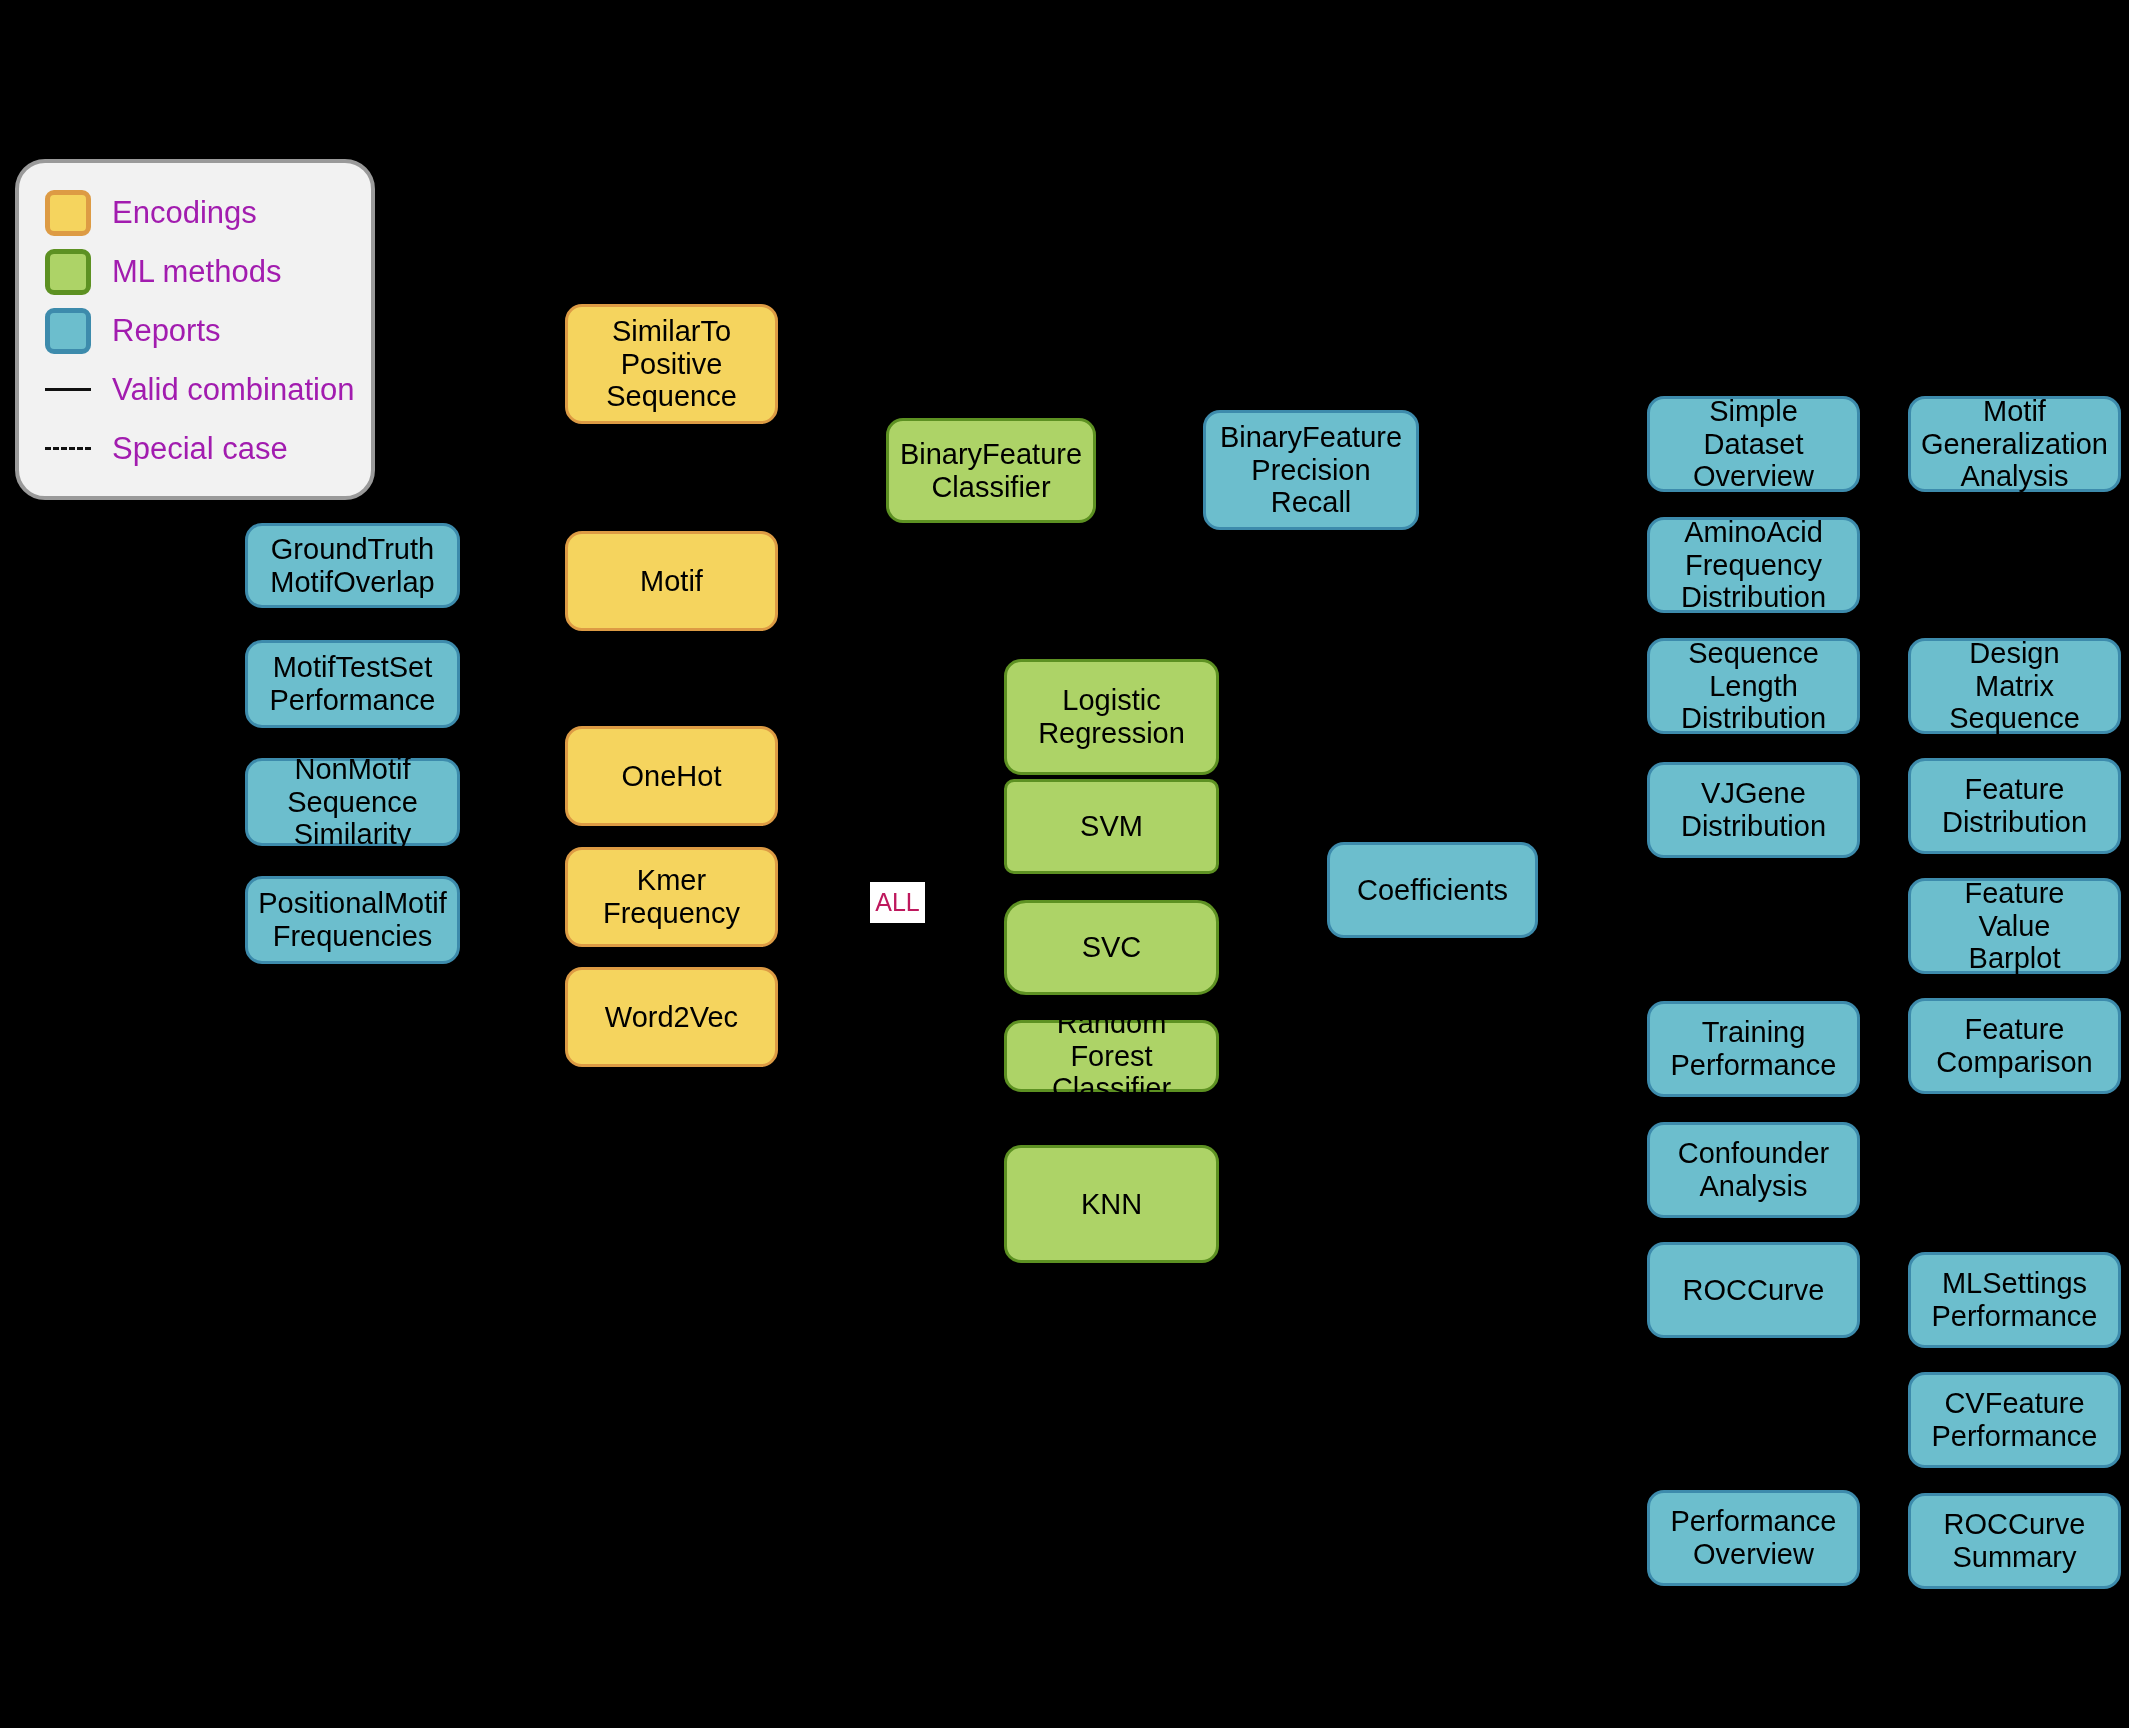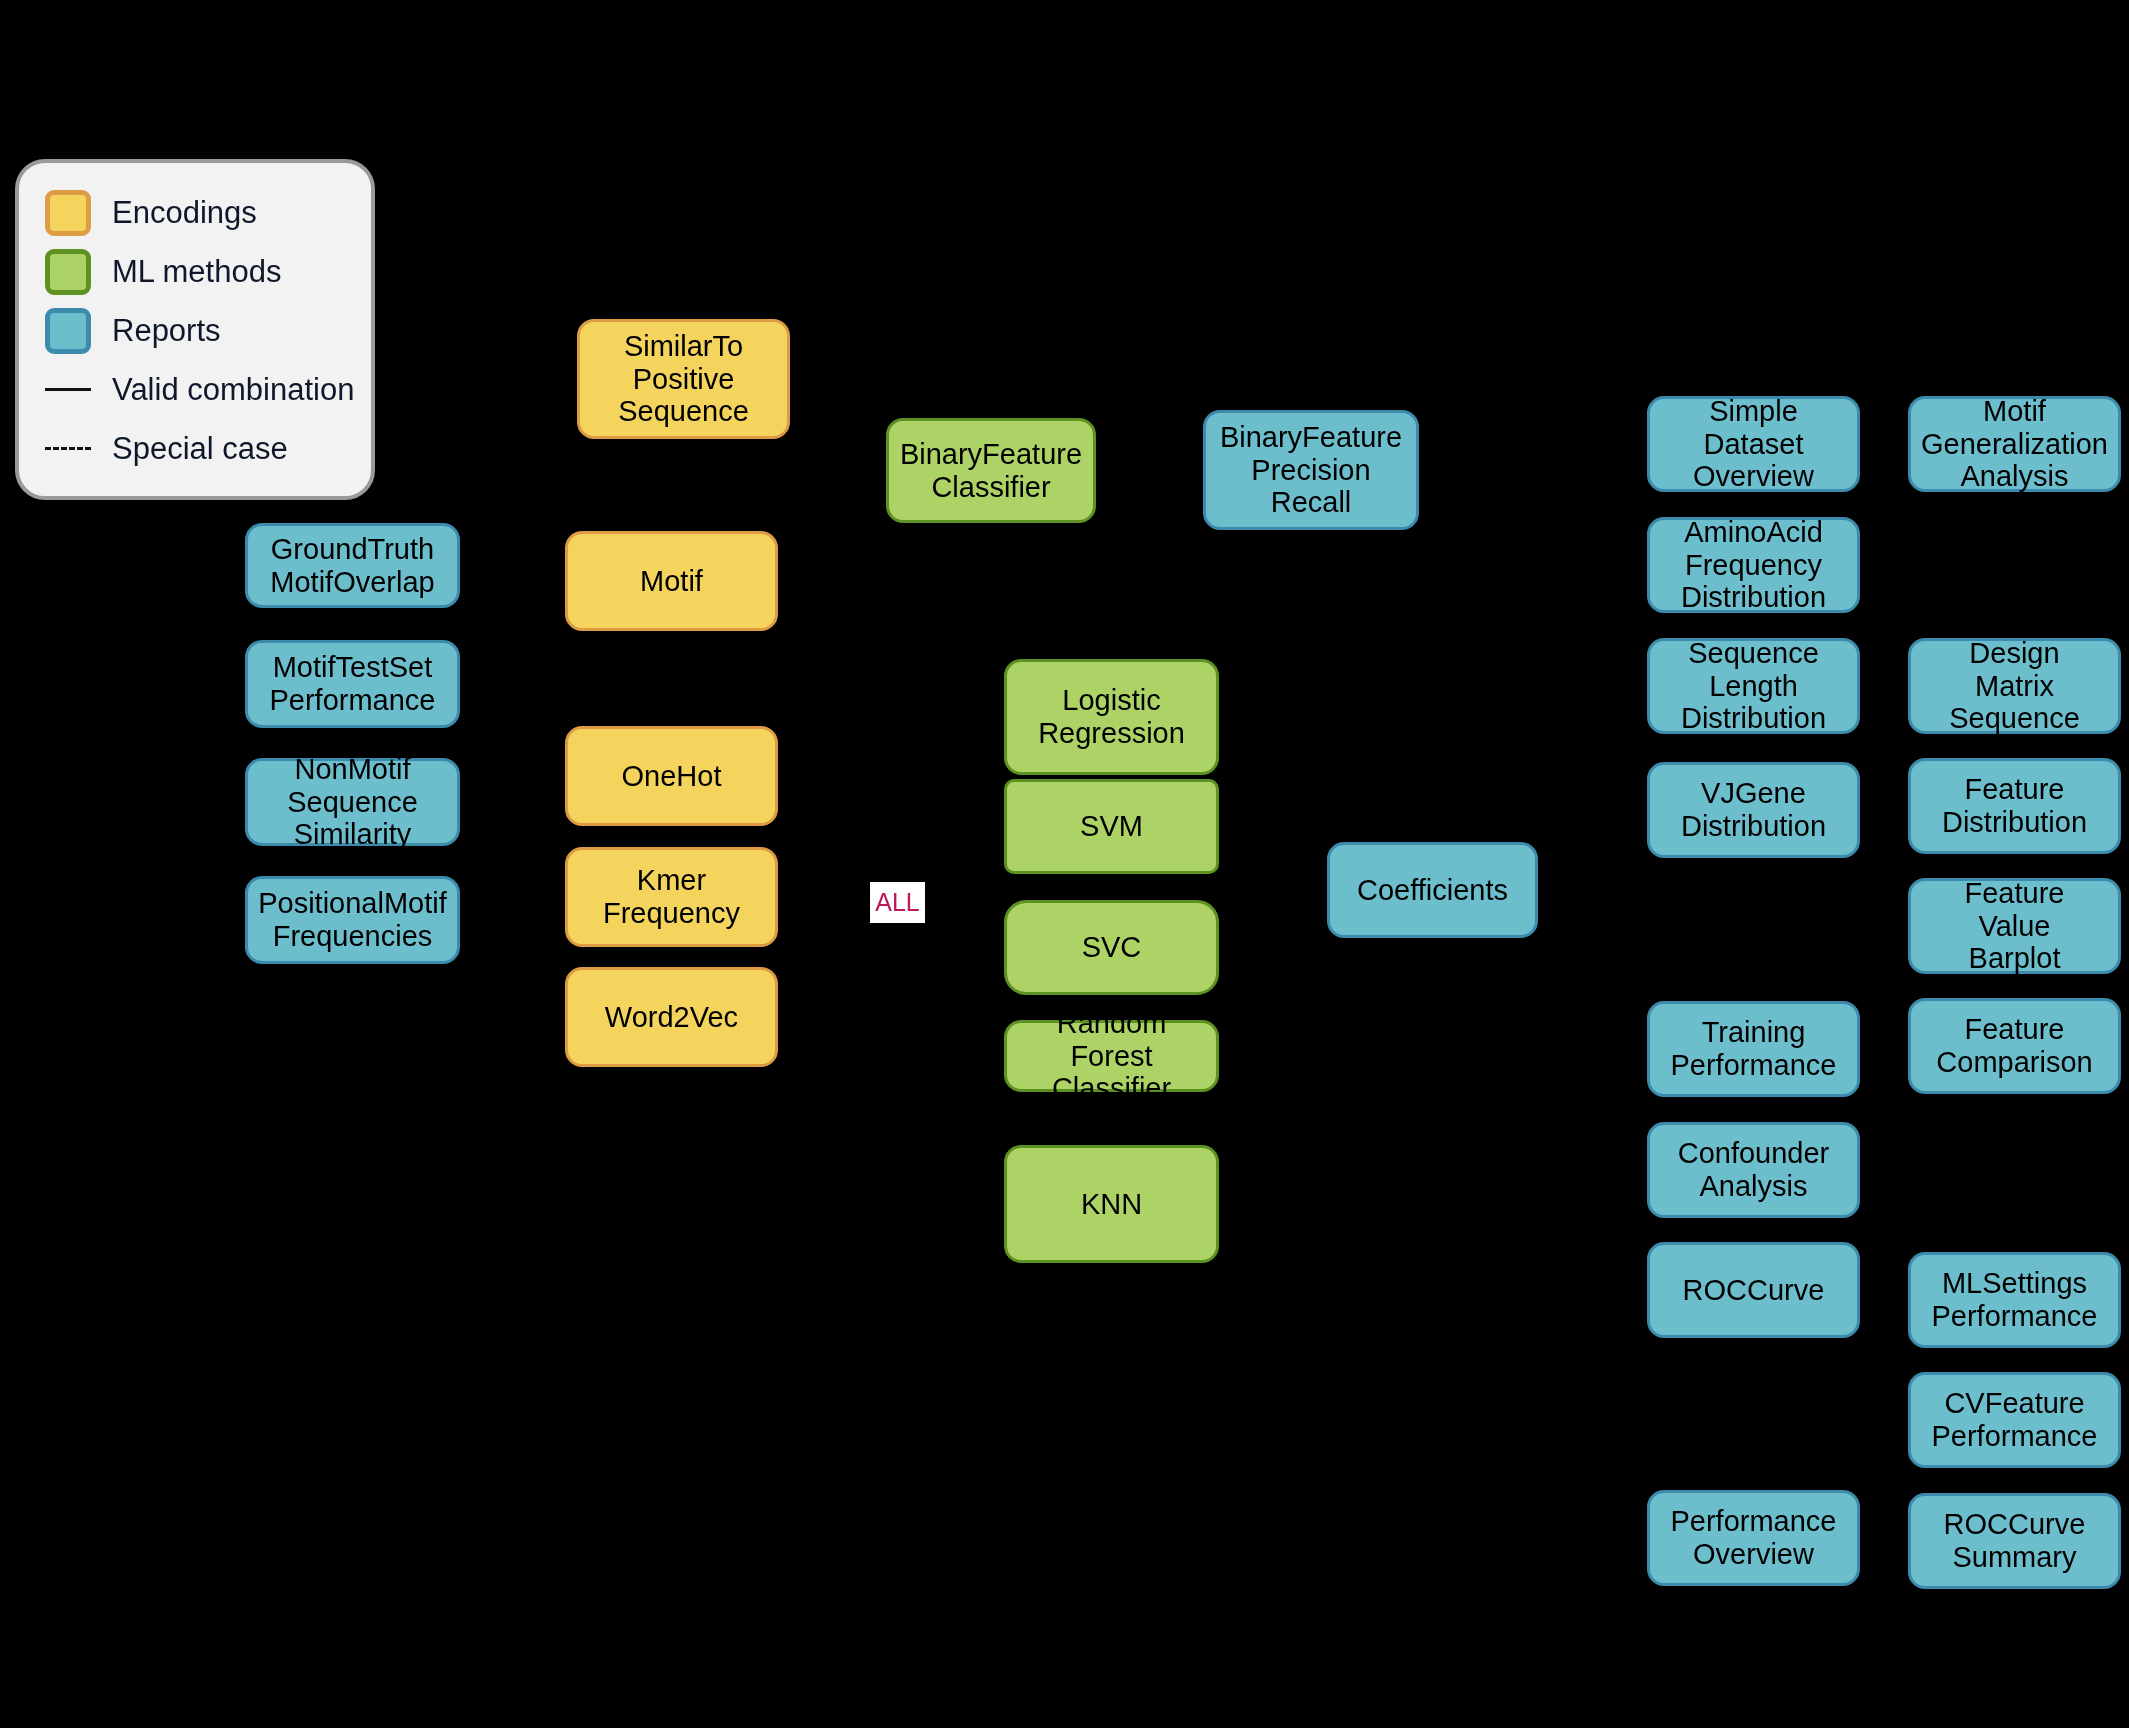--- a/index.html
+++ b/index.html
@@ -52,21 +52,21 @@
     border:5px solid #000;
     box-sizing:border-box;
     flex:0 0 auto;
   }
   .sw-enc{background:#F5D45E;border-color:#DD9B44;}
   .sw-ml {background:#ADD367;border-color:#5D9122;}
   .sw-rep{background:#6CBECD;border-color:#3D8BAC;}
   .leg-label{
     margin-left:21px;
     font-size:31px;
-    color:#0f172a;
+    color:#a21caf;
     white-space:nowrap;
   }
   .line-sample{
     width:46px;height:0;
     border-top:3.5px solid #111;
     flex:0 0 auto;
   }
   .line-dashed{
     width:46px;height:0;
     border-top:3.5px dashed #111;
@@ -115,21 +115,21 @@
   <div class="node rep" style="left:245px;top:523px;width:215px;height:85px;">GroundTruth
 MotifOverlap</div>
   <div class="node rep" style="left:245px;top:640px;width:215px;height:88px;">MotifTestSet
 Performance</div>
   <div class="node rep" style="left:245px;top:758px;width:215px;height:88px;">NonMotif
 Sequence
 Similarity</div>
   <div class="node rep" style="left:245px;top:876px;width:215px;height:88px;">PositionalMotif
 Frequencies</div>
 
-  <div class="node enc" style="left:565px;top:319px;width:213px;height:120px;margin-left:12px;">SimilarTo
+  <div class="node enc" style="left:565px;top:304px;width:213px;height:120px;">SimilarTo
 Positive
 Sequence</div>
   <div class="node enc" style="left:565px;top:531px;width:213px;height:100px;">Motif</div>
 
   <div class="node enc" style="left:565px;top:726px;width:213px;height:100px;">OneHot</div>
   <div class="node enc" style="left:565px;top:847px;width:213px;height:100px;">Kmer
 Frequency</div>
   <div class="node enc" style="left:565px;top:967px;width:213px;height:100px;">Word2Vec</div>
 
   <div id="all-label">ALL</div>

